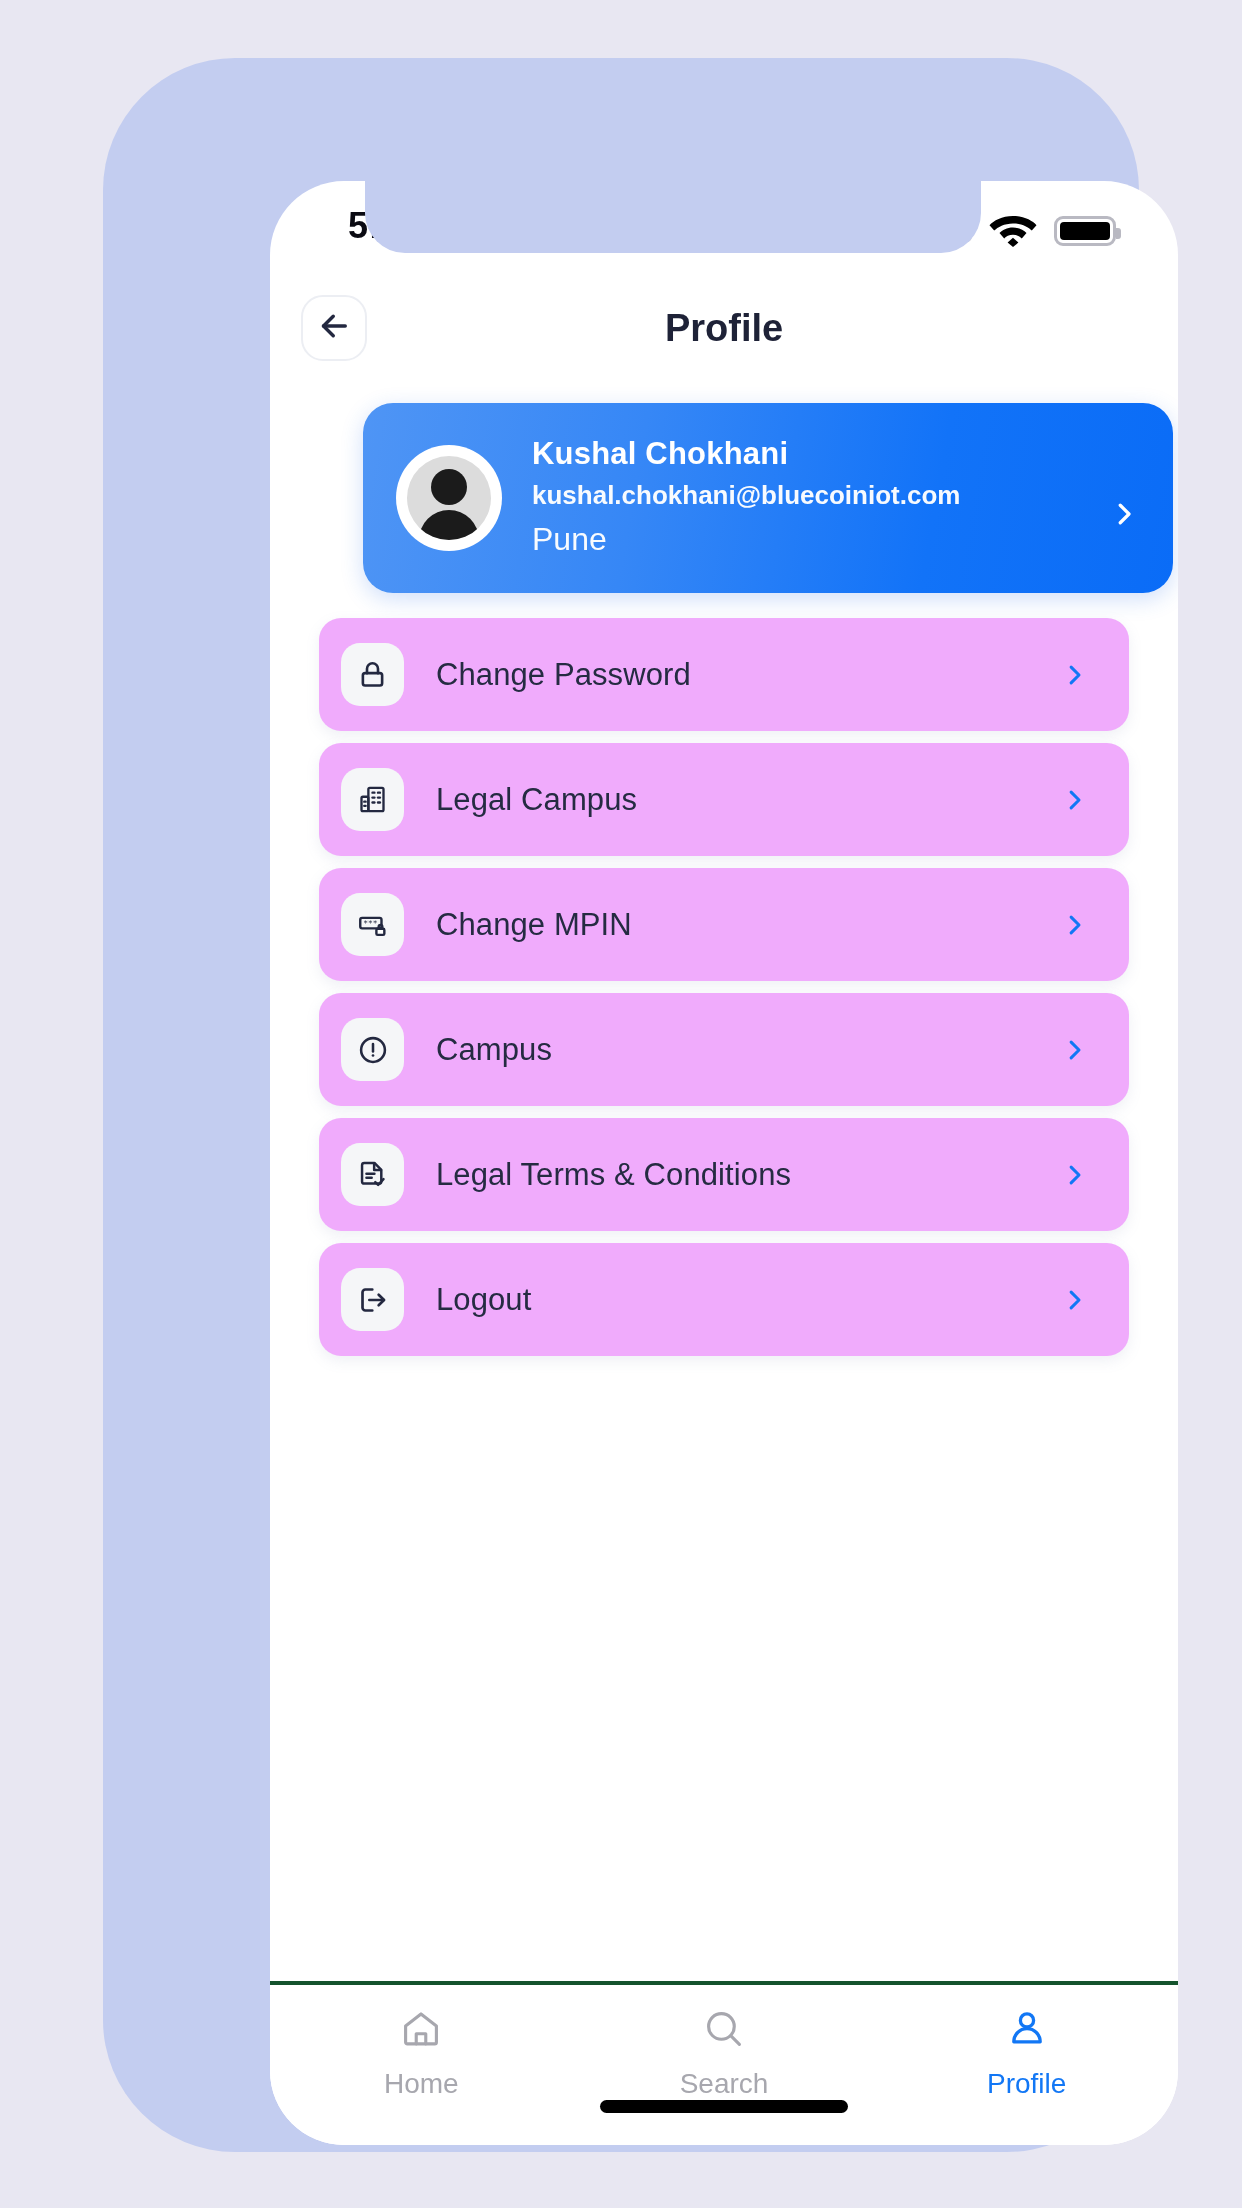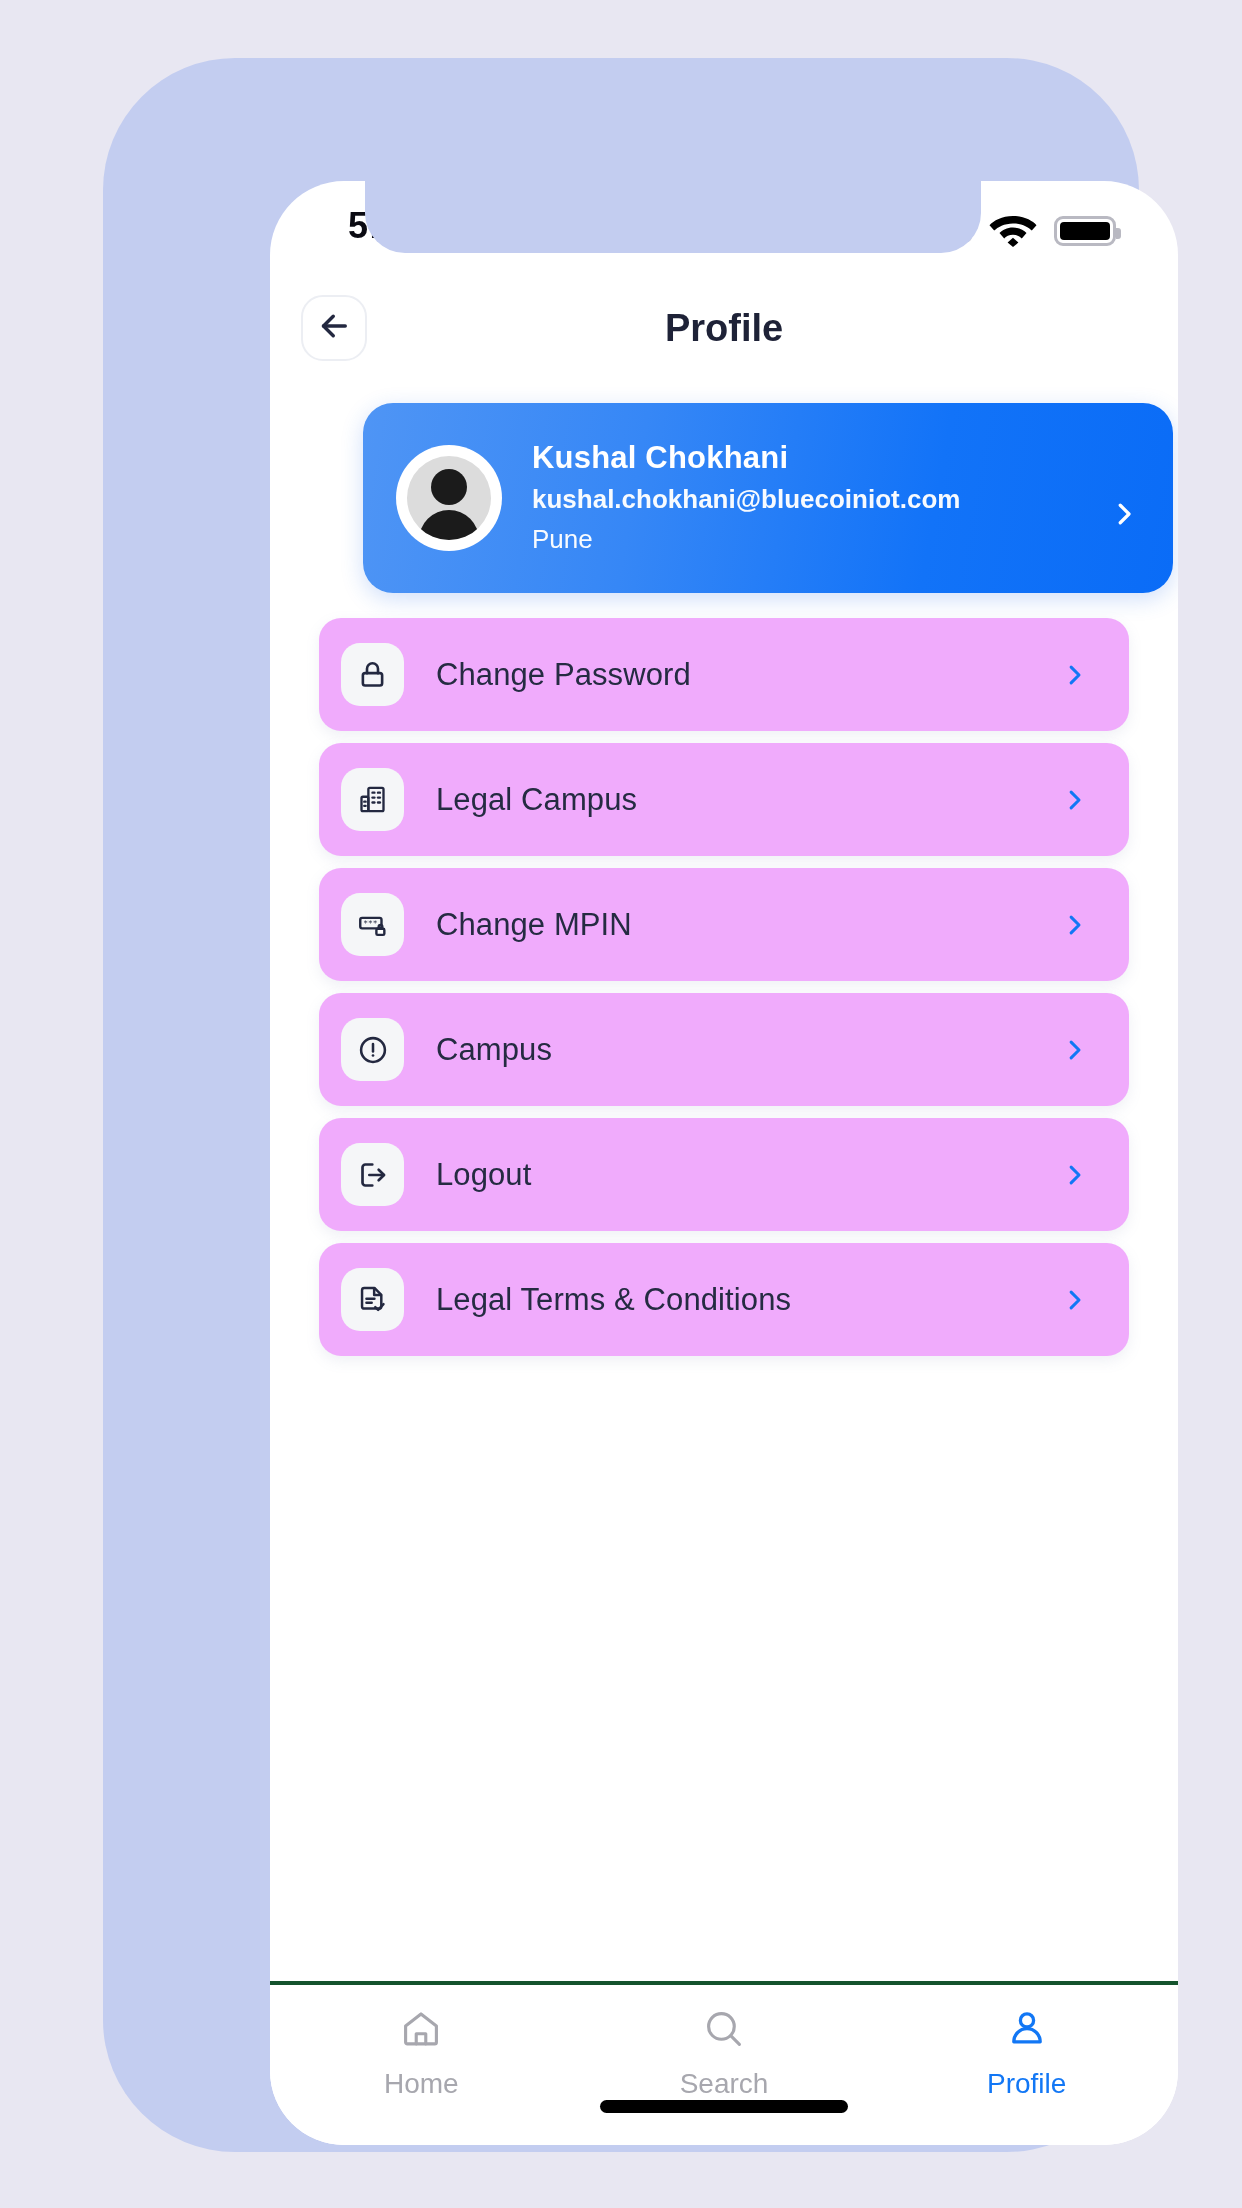--- a/index.html
+++ b/index.html
@@ -90,21 +90,21 @@
   .avatar {
     width:106px; height:106px; border-radius:50%;
     background:#fff; margin-left:33px; flex:0 0 auto;
     display:flex; align-items:flex-end; justify-content:center;
     overflow:hidden; position:relative;
   }
   .avatar svg { position:absolute; left:11px; top:11px; }
   .pc-texts { margin-left:30px; flex:1 1 auto; color:#fff; }
   .pc-name { font-size:31px; font-weight:bold; line-height:1.35; letter-spacing:0.2px; }
   .pc-email { font-size:26px; line-height:1.55; opacity:0.97;font-weight:bold; }
-  .pc-loc { font-size:26px; line-height:1.5; opacity:0.97; }
+  .pc-loc { font-size:32px; line-height:1.5; opacity:0.97; }
   .pc-chev { margin-right:34px; flex:0 0 auto; display:flex; align-items:center; margin-top:36px; }
 
   
   .menu { position:absolute; left:49px; top:437px; width:810px; }
   .menu-row {
     position:relative;
     height:113px; margin-bottom:12px;
     background:#f0abfc; border-radius:22px;
     display:flex; align-items:center;
     box-shadow:0 5px 14px rgba(130,140,175,0.13);
@@ -277,52 +277,52 @@
           <div class="mi-label">Campus</div>
           <div class="mi-chev">
             <svg width="27" height="40" viewBox="0 0 24 24" fill="none" stroke="#1277f5" stroke-width="2.7" stroke-linecap="round" stroke-linejoin="round">
                 <polyline points="9,5 16,12 9,19"></polyline>
               </svg>
           </div>
         </div>
 
         <div class="menu-row">
           <div class="mi-icon">
-            <svg width="34" height="34" viewBox="0 0 24 24" fill="none" stroke="#232840" stroke-width="1.9" stroke-linecap="round" stroke-linejoin="round">
-              <path d="M11.5 4.6 H6.6 A2 2 0 0 0 4.6 6.6 V17.4 A2 2 0 0 0 6.6 19.4 H11.5"></path>
-              <line x1="9.4" y1="12" x2="19.6" y2="12"></line>
-              <polyline points="16,8.3 19.8,12 16,15.7"></polyline>
-            </svg>
-          </div>
-          <div class="mi-label">Logout</div>
-          <div class="mi-chev">
-            <svg width="27" height="40" viewBox="0 0 24 24" fill="none" stroke="#1277f5" stroke-width="2.7" stroke-linecap="round" stroke-linejoin="round">
-                <polyline points="9,5 16,12 9,19"></polyline>
-              </svg>
-          </div>
-        </div>
-
-        <div class="menu-row">
-          <div class="mi-icon">
             <svg width="33" height="33" viewBox="0 0 24 24" fill="none" stroke="#232840" stroke-width="1.8" stroke-linecap="round" stroke-linejoin="round">
               <path d="M6 3.6 H13.4 L18.4 8.6 V17 A1.6 1.6 0 0 1 16.8 18.6 H6 A1.6 1.6 0 0 1 4.4 17 V5.2 A1.6 1.6 0 0 1 6 3.6 Z"></path>
               <polyline points="13.2,3.8 13.2,8.8 18.2,8.8"></polyline>
               <line x1="7.6" y1="11.4" x2="13.4" y2="11.4"></line>
               <line x1="7.6" y1="14.3" x2="11.4" y2="14.3"></line>
               <polyline points="14,17.5 16.1,19.6 20,15.4"></polyline>
             </svg>
           </div>
           <div class="mi-label">Legal Terms &amp; Conditions</div>
           <div class="mi-chev">
             <svg width="27" height="40" viewBox="0 0 24 24" fill="none" stroke="#1277f5" stroke-width="2.7" stroke-linecap="round" stroke-linejoin="round">
                 <polyline points="9,5 16,12 9,19"></polyline>
               </svg>
           </div>
         </div>
 
+        <div class="menu-row">
+          <div class="mi-icon">
+            <svg width="34" height="34" viewBox="0 0 24 24" fill="none" stroke="#232840" stroke-width="1.9" stroke-linecap="round" stroke-linejoin="round">
+              <path d="M11.5 4.6 H6.6 A2 2 0 0 0 4.6 6.6 V17.4 A2 2 0 0 0 6.6 19.4 H11.5"></path>
+              <line x1="9.4" y1="12" x2="19.6" y2="12"></line>
+              <polyline points="16,8.3 19.8,12 16,15.7"></polyline>
+            </svg>
+          </div>
+          <div class="mi-label">Logout</div>
+          <div class="mi-chev">
+            <svg width="27" height="40" viewBox="0 0 24 24" fill="none" stroke="#1277f5" stroke-width="2.7" stroke-linecap="round" stroke-linejoin="round">
+                <polyline points="9,5 16,12 9,19"></polyline>
+              </svg>
+          </div>
+        </div>
+
       </div>
 
       <div class="tabbar">
         <div class="tab">
           <span>
             <svg width="44" height="44" viewBox="0 0 24 24" fill="none" stroke="#a7a7ae" stroke-width="1.7" stroke-linecap="round" stroke-linejoin="round">
               <path d="M3.6 10.4 L12 3.8 L20.4 10.4 V19.2 A0.9 0.9 0 0 1 19.5 20.1 H4.5 A0.9 0.9 0 0 1 3.6 19.2 Z"></path>
               <path d="M9.4 20.1 V14.6 H14.6 V20.1"></path>
             </svg>
           </span>

